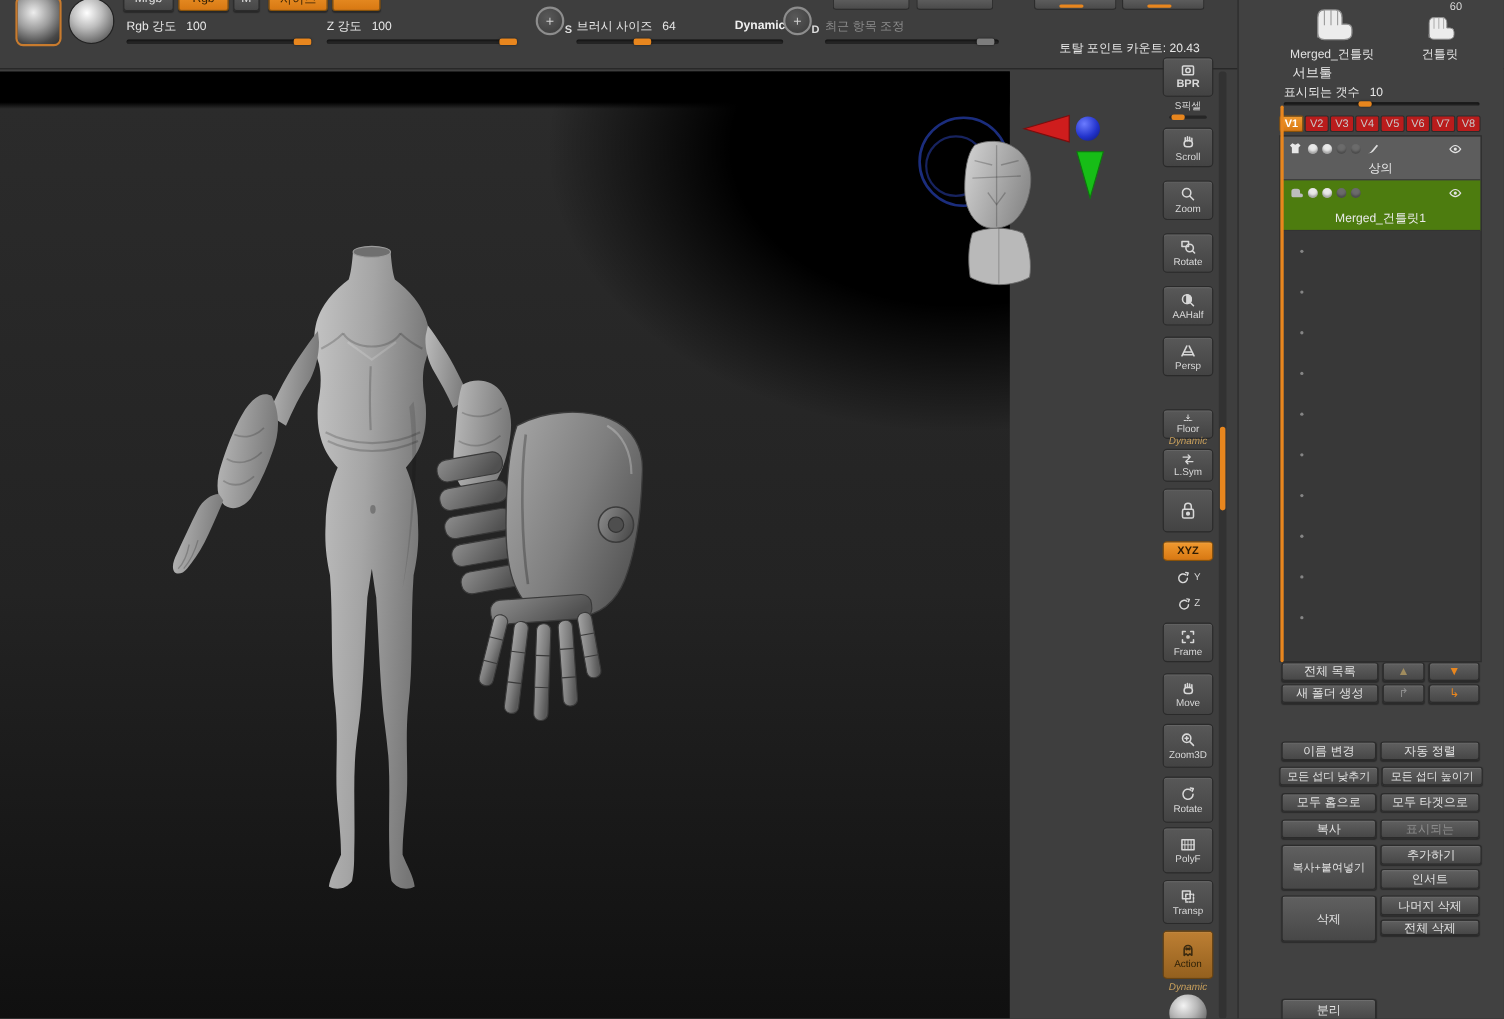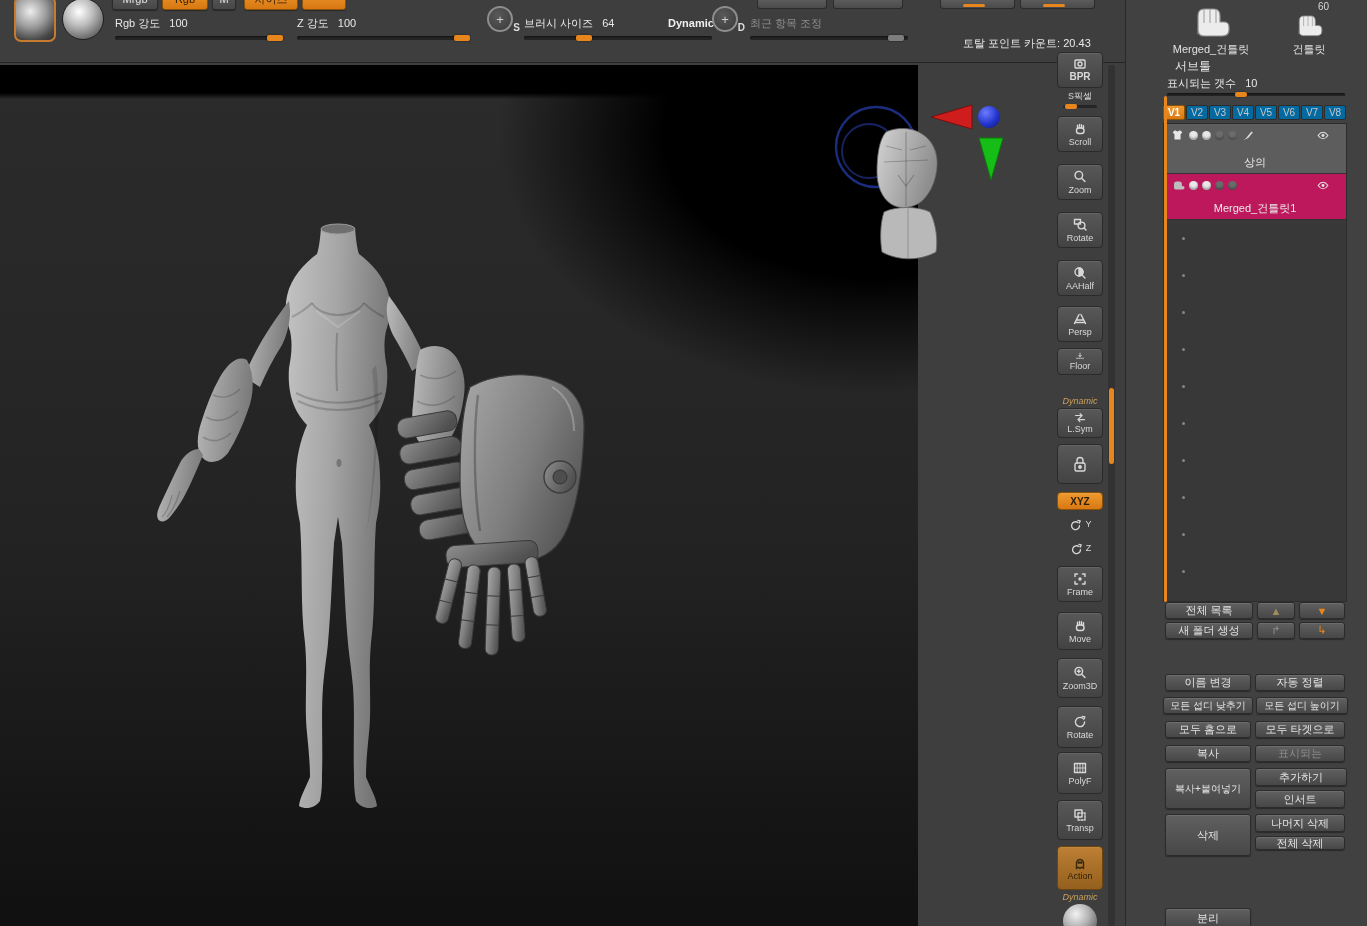--- a/index.html
+++ b/index.html
@@ -66,29 +66,29 @@
     background:radial-gradient(circle at 38% 30%, #f3f3f3, #b5b5b5 40%, #5a5a5a 85%)}
 
   
   .vstrip{position:absolute;left:1108px;top:65px;width:7px;height:861px;background:#323232;border-radius:3px}
   .vthumb{position:absolute;left:1109px;top:388px;width:5px;height:76px;background:#e8861e;border-radius:3px}
 
   
   .rpanel{position:absolute;left:1125px;top:0;width:242px;height:926px;background:#414141;border-left:1px solid #292929}
   .slotlab{position:absolute;font-size:11px;color:#e2e2e2;text-align:center;white-space:nowrap;overflow:hidden}
   .ptitle{position:absolute;font-size:12px;color:#e6e6e6}
-  .tab{position:absolute;height:15px;width:22px;background:#0369a1;border:1px solid #2c2c2c;border-radius:2px;
+  .tab{position:absolute;height:15px;width:22px;background:#b91c1c;border:1px solid #2c2c2c;border-radius:2px;
     color:#c8c8c8;font-size:10px;display:flex;align-items:center;justify-content:center}
   .tab.active{background:linear-gradient(#f09a30,#d87812);color:#fff;border-color:#8a5208;font-weight:bold}
   .stlist{position:absolute;left:1163px;top:123px;width:184px;height:479px;background:#383838;
     border:1px solid #2d2d2d;overflow:hidden}
   .scrollline{position:absolute;left:1164px;top:96px;width:3px;height:506px;background:#e8861e;border-radius:2px}
   .strow{position:relative;width:100%;border-bottom:1px solid #333}
   .strow.sel{background:#5d5d5d}
-  .strow.alt{background:#be185d}
+  .strow.alt{background:#4d7c0f}
   .strow .rlabel{position:absolute;left:0;right:0;bottom:3px;text-align:center;font-size:11px;color:#eaeaea}
   .ricons{position:absolute;left:6px;top:4px;display:flex;align-items:center;gap:4px}
   .dot{width:9px;height:9px;border-radius:50%;background:#e9e9e9;box-shadow:inset 0 -2px 2px rgba(0,0,0,.3)}
   .dot.off{background:#6b6b6b}
   .emptyrow{position:relative;height:37px}
   .dotmark{position:absolute;left:18px;top:17px;width:3px;height:3px;border-radius:50%;background:#858585}
   .arrowtxt{font-size:11px}
 </style>
 </head>
 <body>
@@ -355,21 +355,21 @@
     <span class="slab">AAHalf</span>
   </div>
 
   <div class="shelf-btn" style="top:306px;height:36px">
     <svg class="sicon" width="16" height="16" viewBox="0 0 16 16">
         <path d="M2.5 12.5 L7 3.5 M13.5 12.5 L9 3.5 M4.5 9h7M3.5 11.5h9"></path>
       </svg>
     <span class="slab">Persp</span>
   </div>
 
-  <div class="shelf-btn" style="top:348px;height:27px">
+  <div class="shelf-btn" style="top:372px;height:27px">
     <svg class="sicon" width="16" height="16" viewBox="0 0 16 16">
         <path d="M2.5 11.5h11" stroke-dasharray="2 1.6"></path>
         <path d="M8 3.5v5M6.2 7l1.8 2.4L9.8 7"></path>
       </svg>
     <span class="slab">Floor</span>
   </div>
 
   <div class="shelf-minilab" style="top:396px">Dynamic</div>
 
   <div class="shelf-btn" style="top:408px;height:30px">
@@ -498,21 +498,21 @@
   <div class="tab active" style="left:1163px;top:105px">V1</div>
   <div class="tab" style="left:1186px;top:105px">V2</div>
   <div class="tab" style="left:1209px;top:105px">V3</div>
   <div class="tab" style="left:1232px;top:105px">V4</div>
   <div class="tab" style="left:1255px;top:105px">V5</div>
   <div class="tab" style="left:1278px;top:105px">V6</div>
   <div class="tab" style="left:1301px;top:105px">V7</div>
   <div class="tab" style="left:1324px;top:105px">V8</div>
 
   <div class="stlist">
-    <div class="strow sel" style="height:50px">
+    <div class="strow sel" style="height:40px">
       <div class="ricons">
         <svg width="15" height="14" viewBox="0 0 16 16">
             <path d="M5 2.5 L8 4 L11 2.5 L13.5 5 L11.5 7 L11.5 13 H4.5 V7 L2.5 5 Z" fill="#e7e7e7"></path>
           </svg>
         <span class="dot"></span>
         <span class="dot"></span>
         <span class="dot off"></span>
         <span class="dot off"></span>
         <svg width="14" height="14" viewBox="0 0 16 16">
             <path d="M3 13c2-.5 3-1.5 4-3l5-6 1.5 1.2-5 6c-1.5 1-2.5 2-5.5 1.8z" fill="#dcdcdc"></path>

